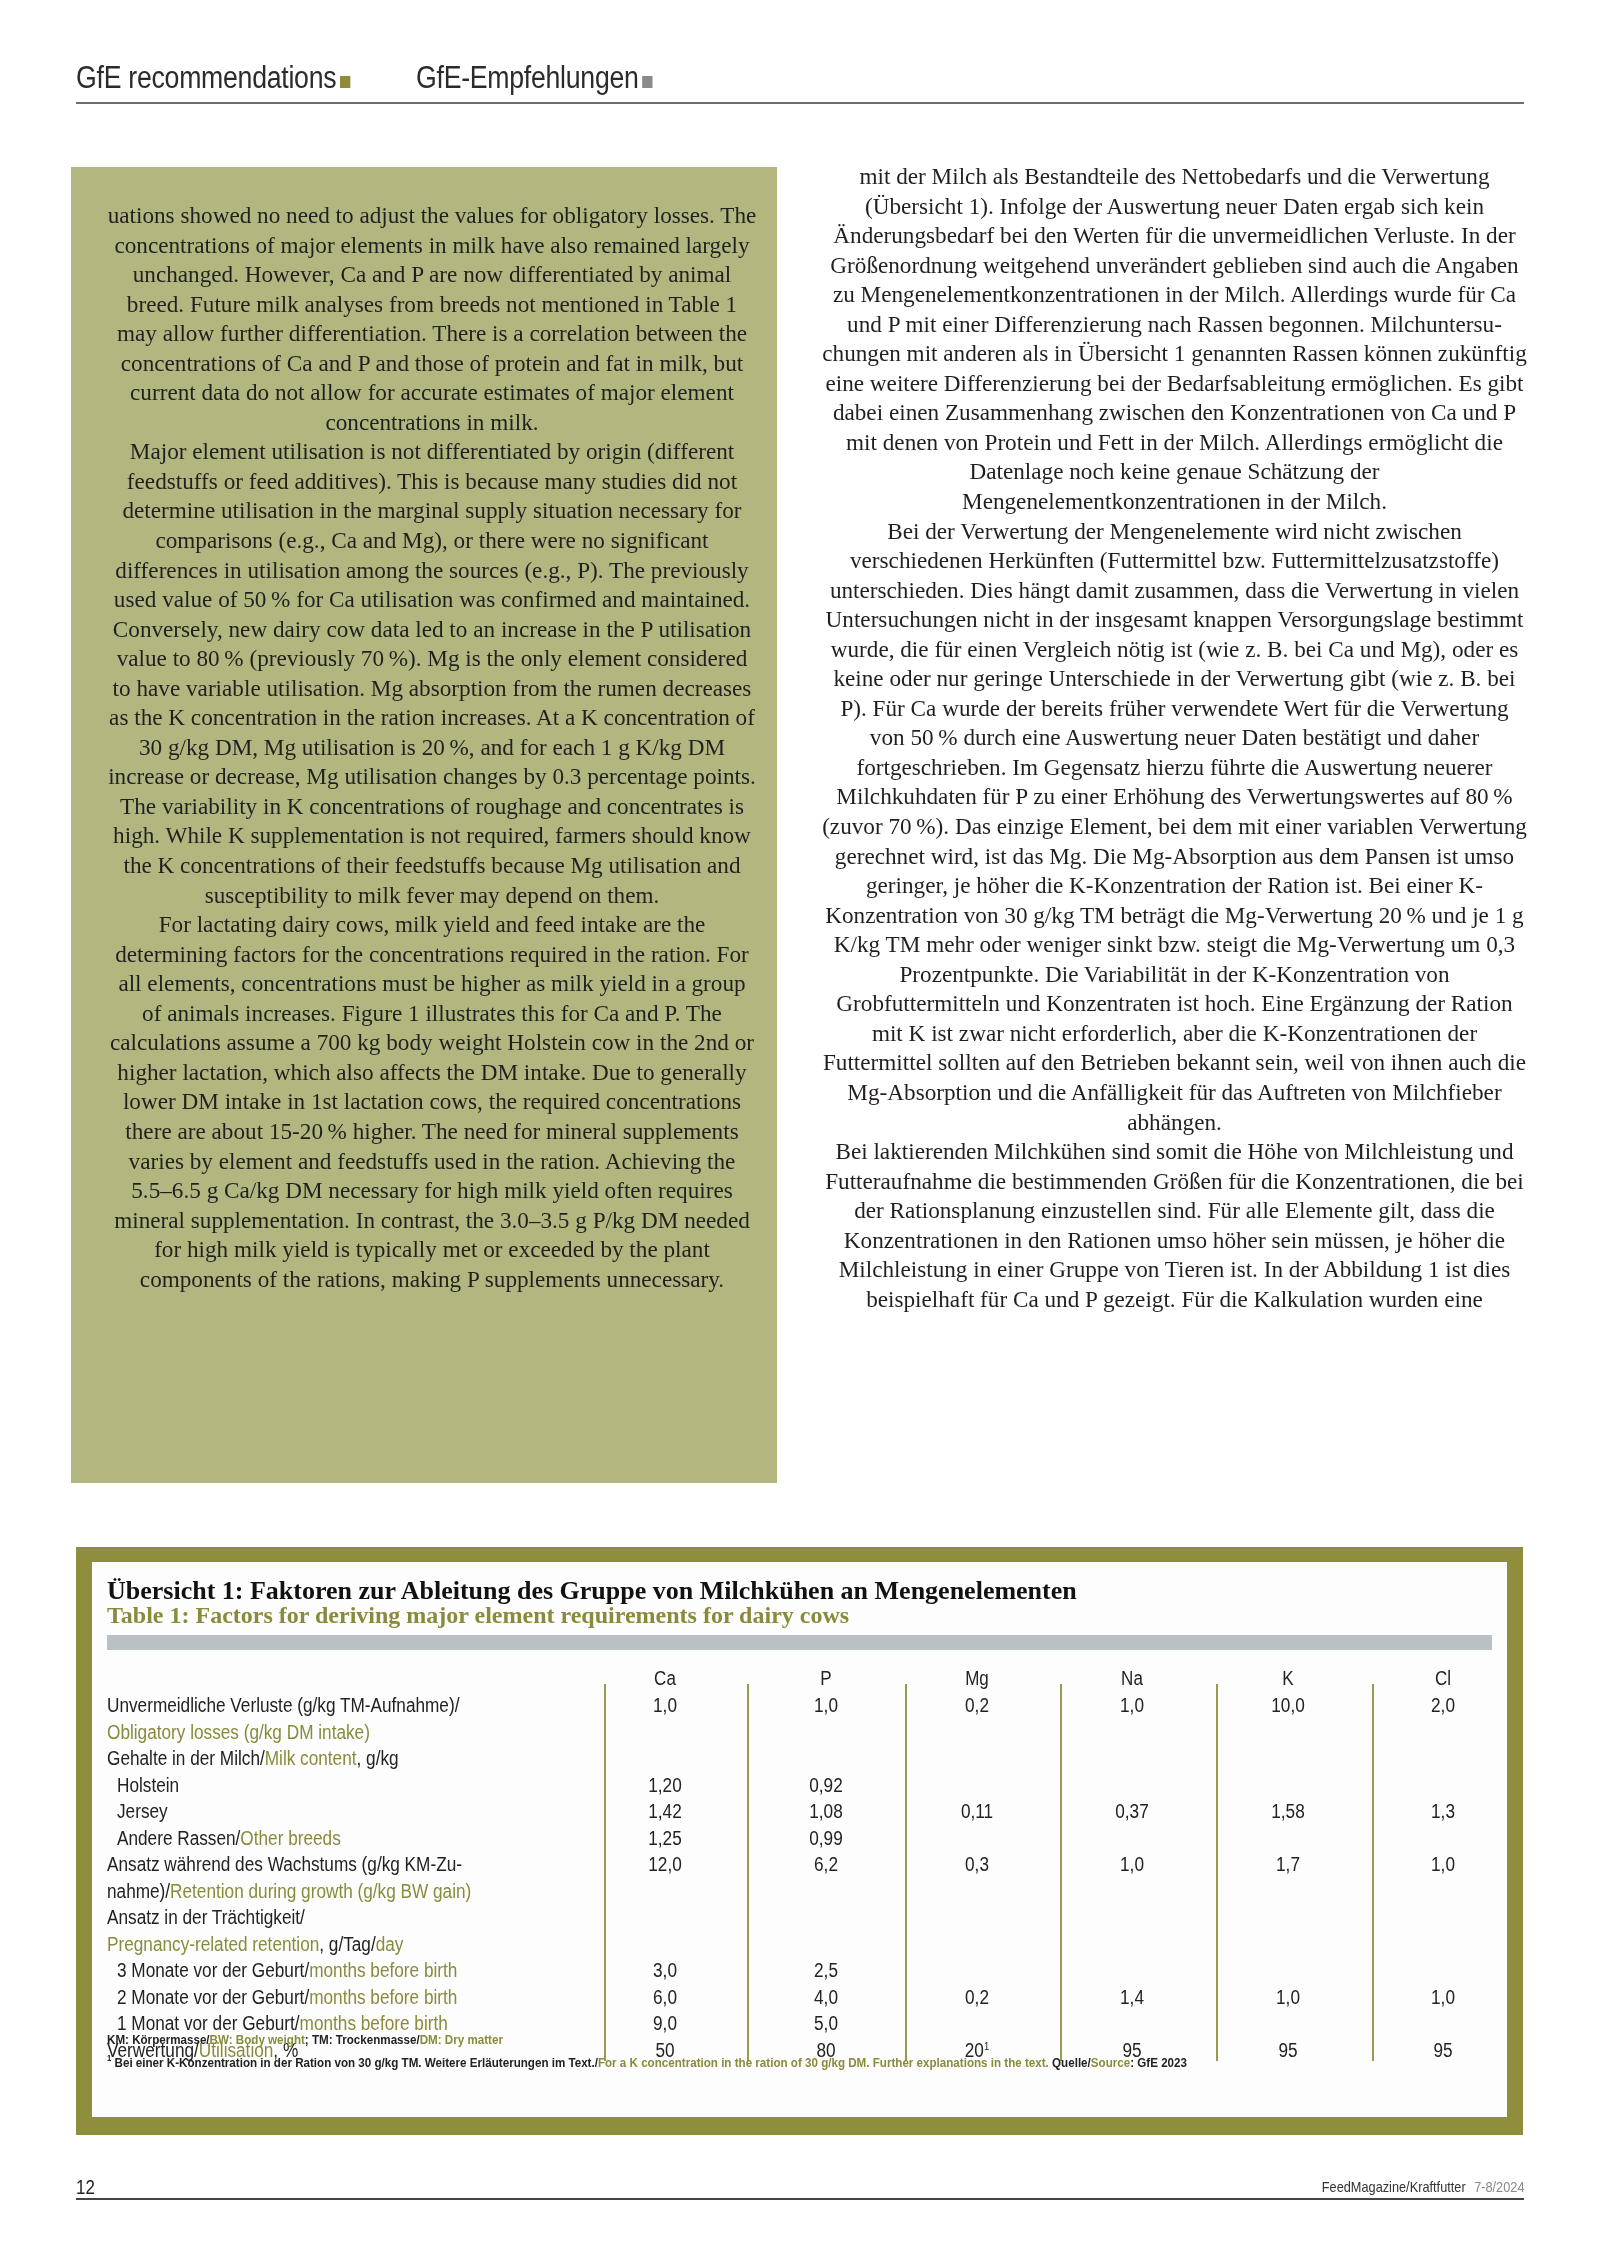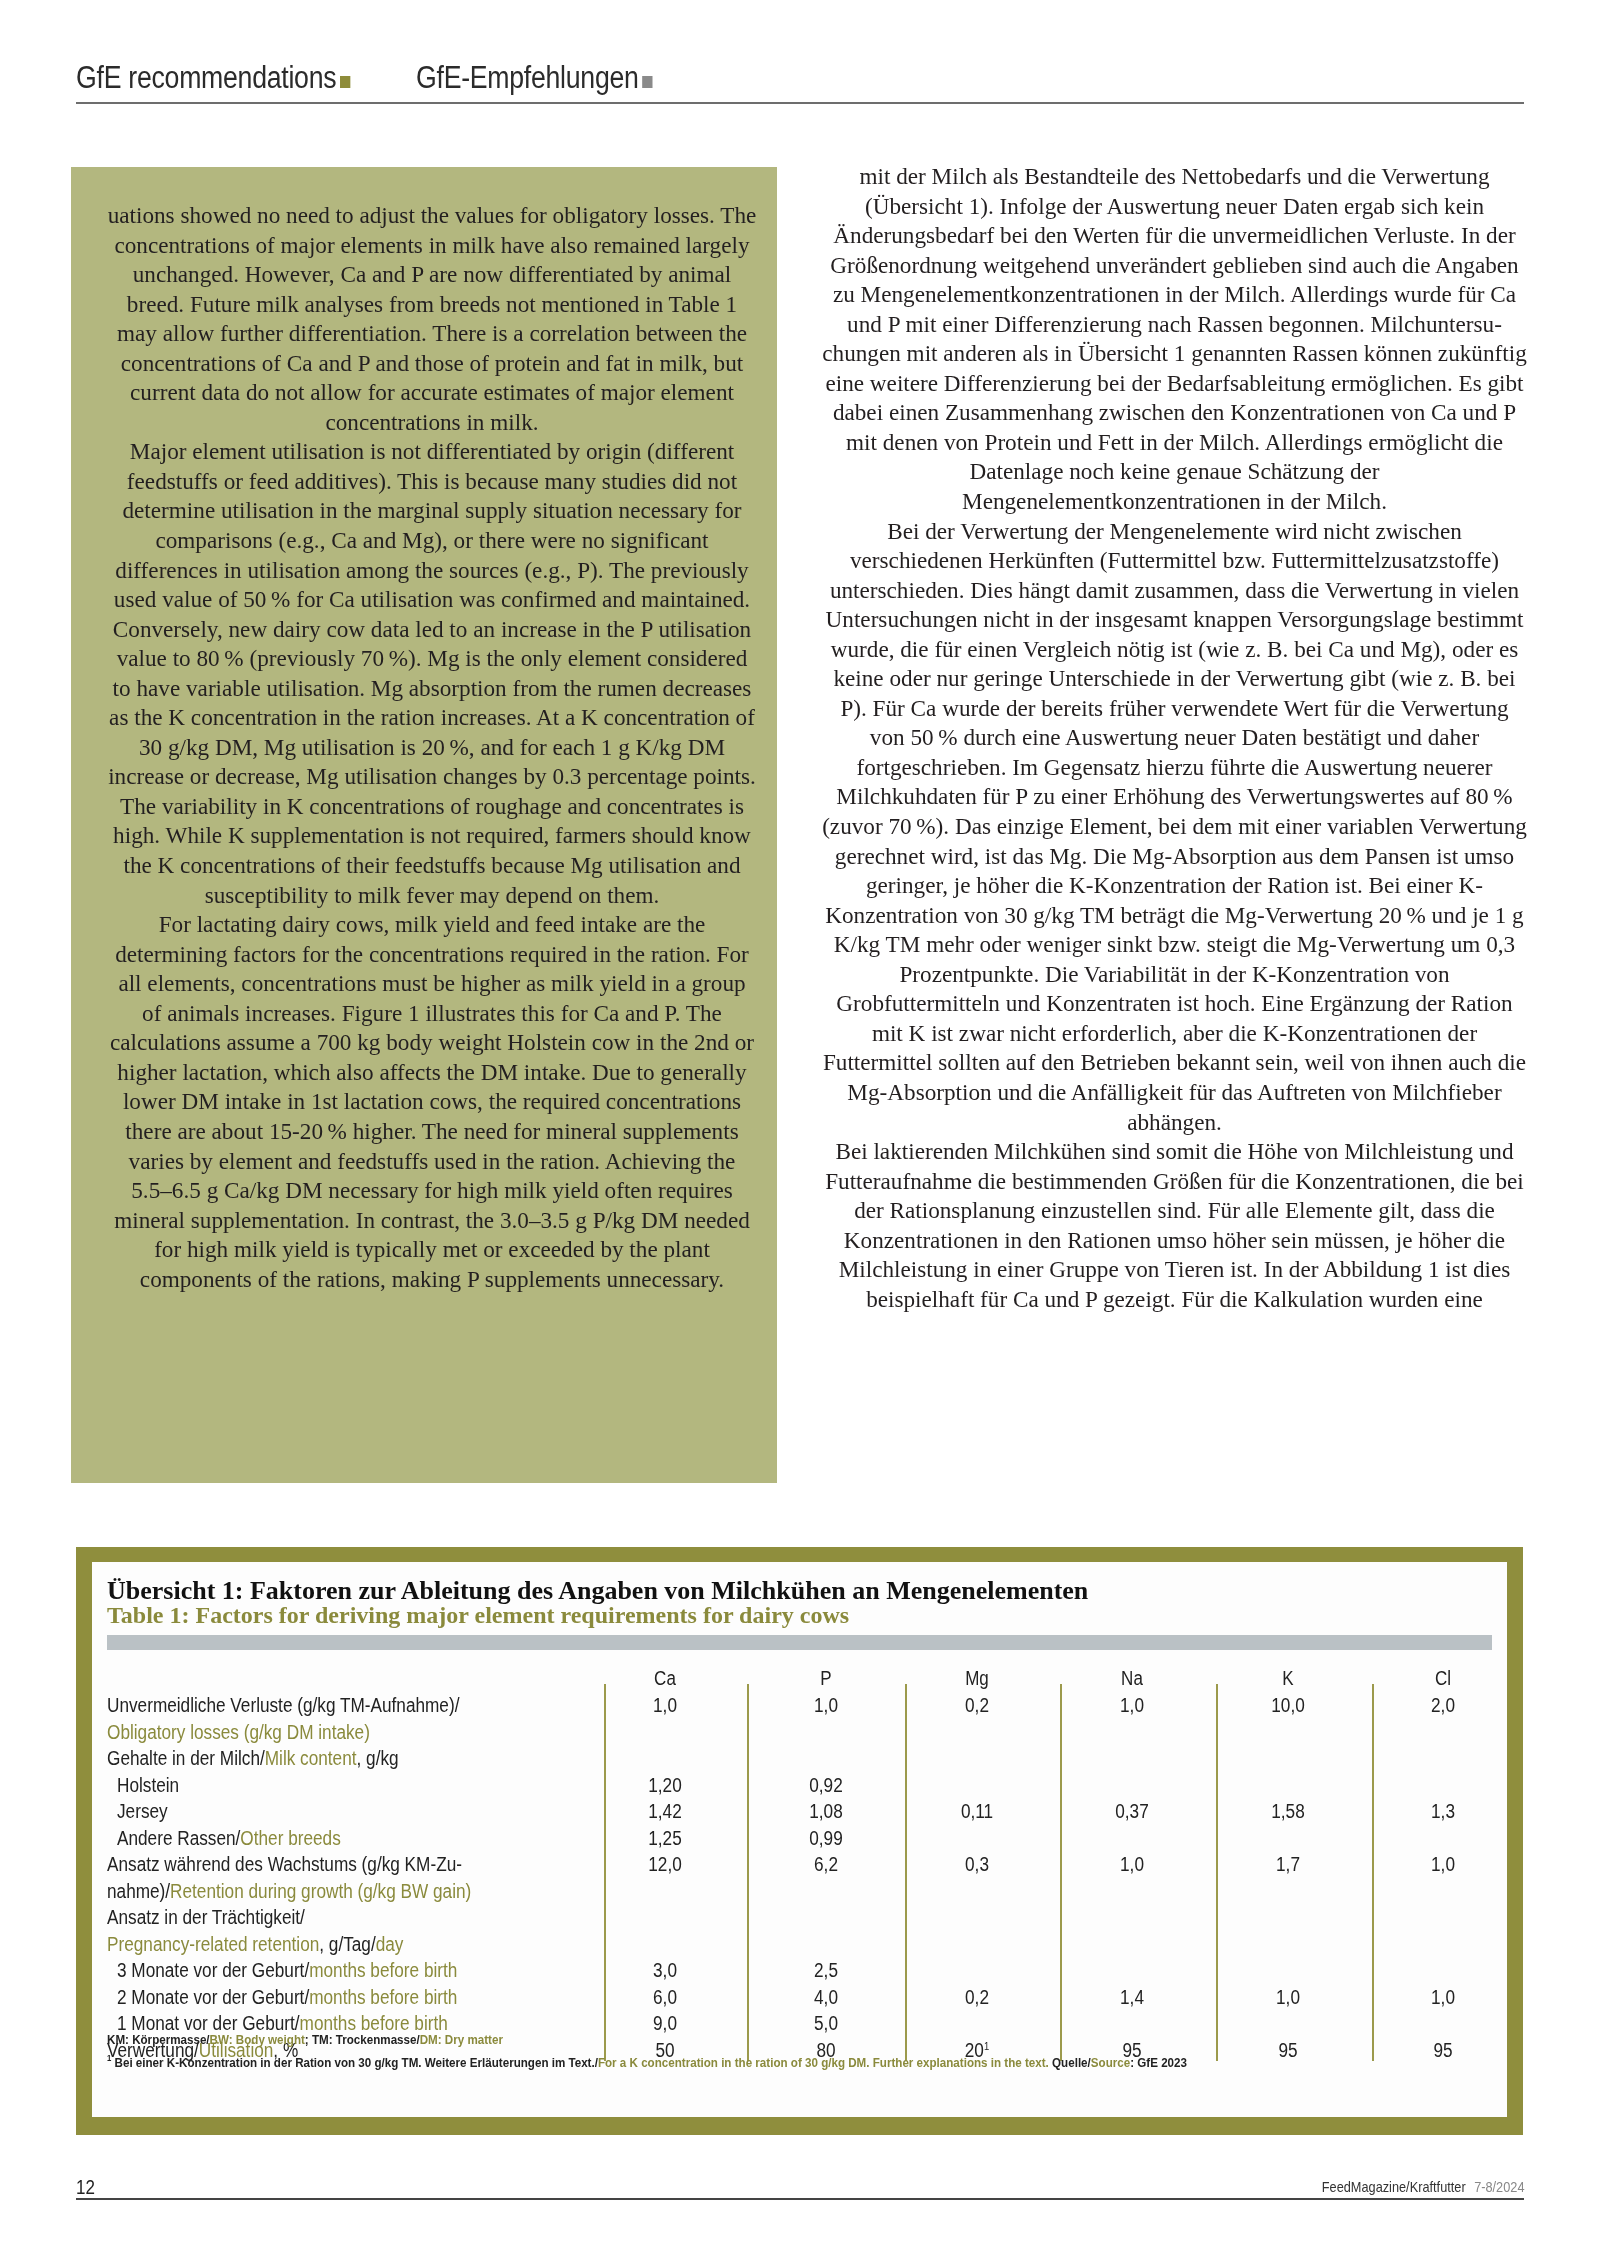--- a/index.html
+++ b/index.html
@@ -71,21 +71,21 @@
 </div>
 
 <div class="right-col body-text">
   <p>mit der Milch als Bestandteile des Nettobedarfs und die Ver­wertung (Übersicht 1). Infolge der Auswertung neuer Daten ergab sich kein Änderungsbedarf bei den Werten für die unver­meidlichen Verluste. In der Größenordnung weitgehend unver­ändert geblieben sind auch die Angaben zu Mengenelement­konzentrationen in der Milch. Allerdings wurde für Ca und P mit einer Differenzierung nach Rassen begonnen. Milchuntersu­chungen mit anderen als in Übersicht 1 genannten Rassen kön­nen zukünftig eine weitere Differenzierung bei der Bedarfs­ableitung ermöglichen. Es gibt dabei einen Zusammenhang zwi­schen den Konzentrationen von Ca und P mit denen von Protein und Fett in der Milch. Allerdings ermöglicht die Datenlage noch keine genaue Schätzung der Mengenelementkonzentrationen in der Milch.</p>
   <p>Bei der Verwertung der Mengenelemente wird nicht zwischen verschiedenen Herkünften (Futtermittel bzw. Futtermittel­zusatzstoffe) unterschieden. Dies hängt damit zusammen, dass die Verwertung in vielen Untersuchungen nicht in der insge­samt knappen Versorgungslage bestimmt wurde, die für einen Vergleich nötig ist (wie z. B. bei Ca und Mg), oder es keine oder nur geringe Unterschiede in der Verwertung gibt (wie z. B. bei P). Für Ca wurde der bereits früher verwendete Wert für die Verwertung von 50 % durch eine Auswertung neuer Daten be­stätigt und daher fortgeschrieben. Im Gegensatz hierzu führte die Auswertung neuerer Milchkuhdaten für P zu einer Erhö­hung des Verwertungswertes auf 80 % (zuvor 70 %). Das einzige Element, bei dem mit einer variablen Verwertung gerechnet wird, ist das Mg. Die Mg-Absorption aus dem Pansen ist umso geringer, je höher die K-Konzentration der Ration ist. Bei einer K-Konzentration von 30 g/kg TM beträgt die Mg-Verwertung 20 % und je 1 g K/kg TM mehr oder weniger sinkt bzw. steigt die Mg-Verwertung um 0,3 Prozentpunkte. Die Variabilität in der K-Konzentration von Grobfuttermitteln und Konzentraten ist hoch. Eine Ergänzung der Ration mit K ist zwar nicht erforder­lich, aber die K-Konzentrationen der Futtermittel sollten auf den Betrieben bekannt sein, weil von ihnen auch die Mg-Ab­sorption und die Anfälligkeit für das Auftreten von Milchfieber abhängen.</p>
   <p>Bei laktierenden Milchkühen sind somit die Höhe von Milch­leistung und Futteraufnahme die bestimmenden Größen für die Konzentrationen, die bei der Rationsplanung einzustellen sind. Für alle Elemente gilt, dass die Konzentrationen in den Ratio­nen umso höher sein müssen, je höher die Milchleistung in einer Gruppe von Tieren ist. In der Abbildung 1 ist dies bei­spielhaft für Ca und P gezeigt. Für die Kalkulation wurden eine</p>
 </div>
 
 <div class="table-frame">
   <div class="table-inner" id="tblInner">
-    <div class="tbl-title-de">Übersicht 1: Faktoren zur Ableitung des Angaben von Milchkühen an Mengenelementen</div>
+    <div class="tbl-title-de">Übersicht 1: Faktoren zur Ableitung des Gruppe von Milchkühen an Mengenelementen</div>
     <div class="tbl-title-en">Table 1: Factors for deriving major element requirements for dairy cows</div>
     <div class="gray-bar"></div>
 
     <div id="colHeads">
         <div class="col-head" style="left: 573px;">Ca</div>
         <div class="col-head" style="left: 734px;">P</div>
         <div class="col-head" style="left: 885px;">Mg</div>
         <div class="col-head" style="left: 1040px;">Na</div>
         <div class="col-head" style="left: 1196px;">K</div>
         <div class="col-head" style="left: 1351px;">Cl</div>

